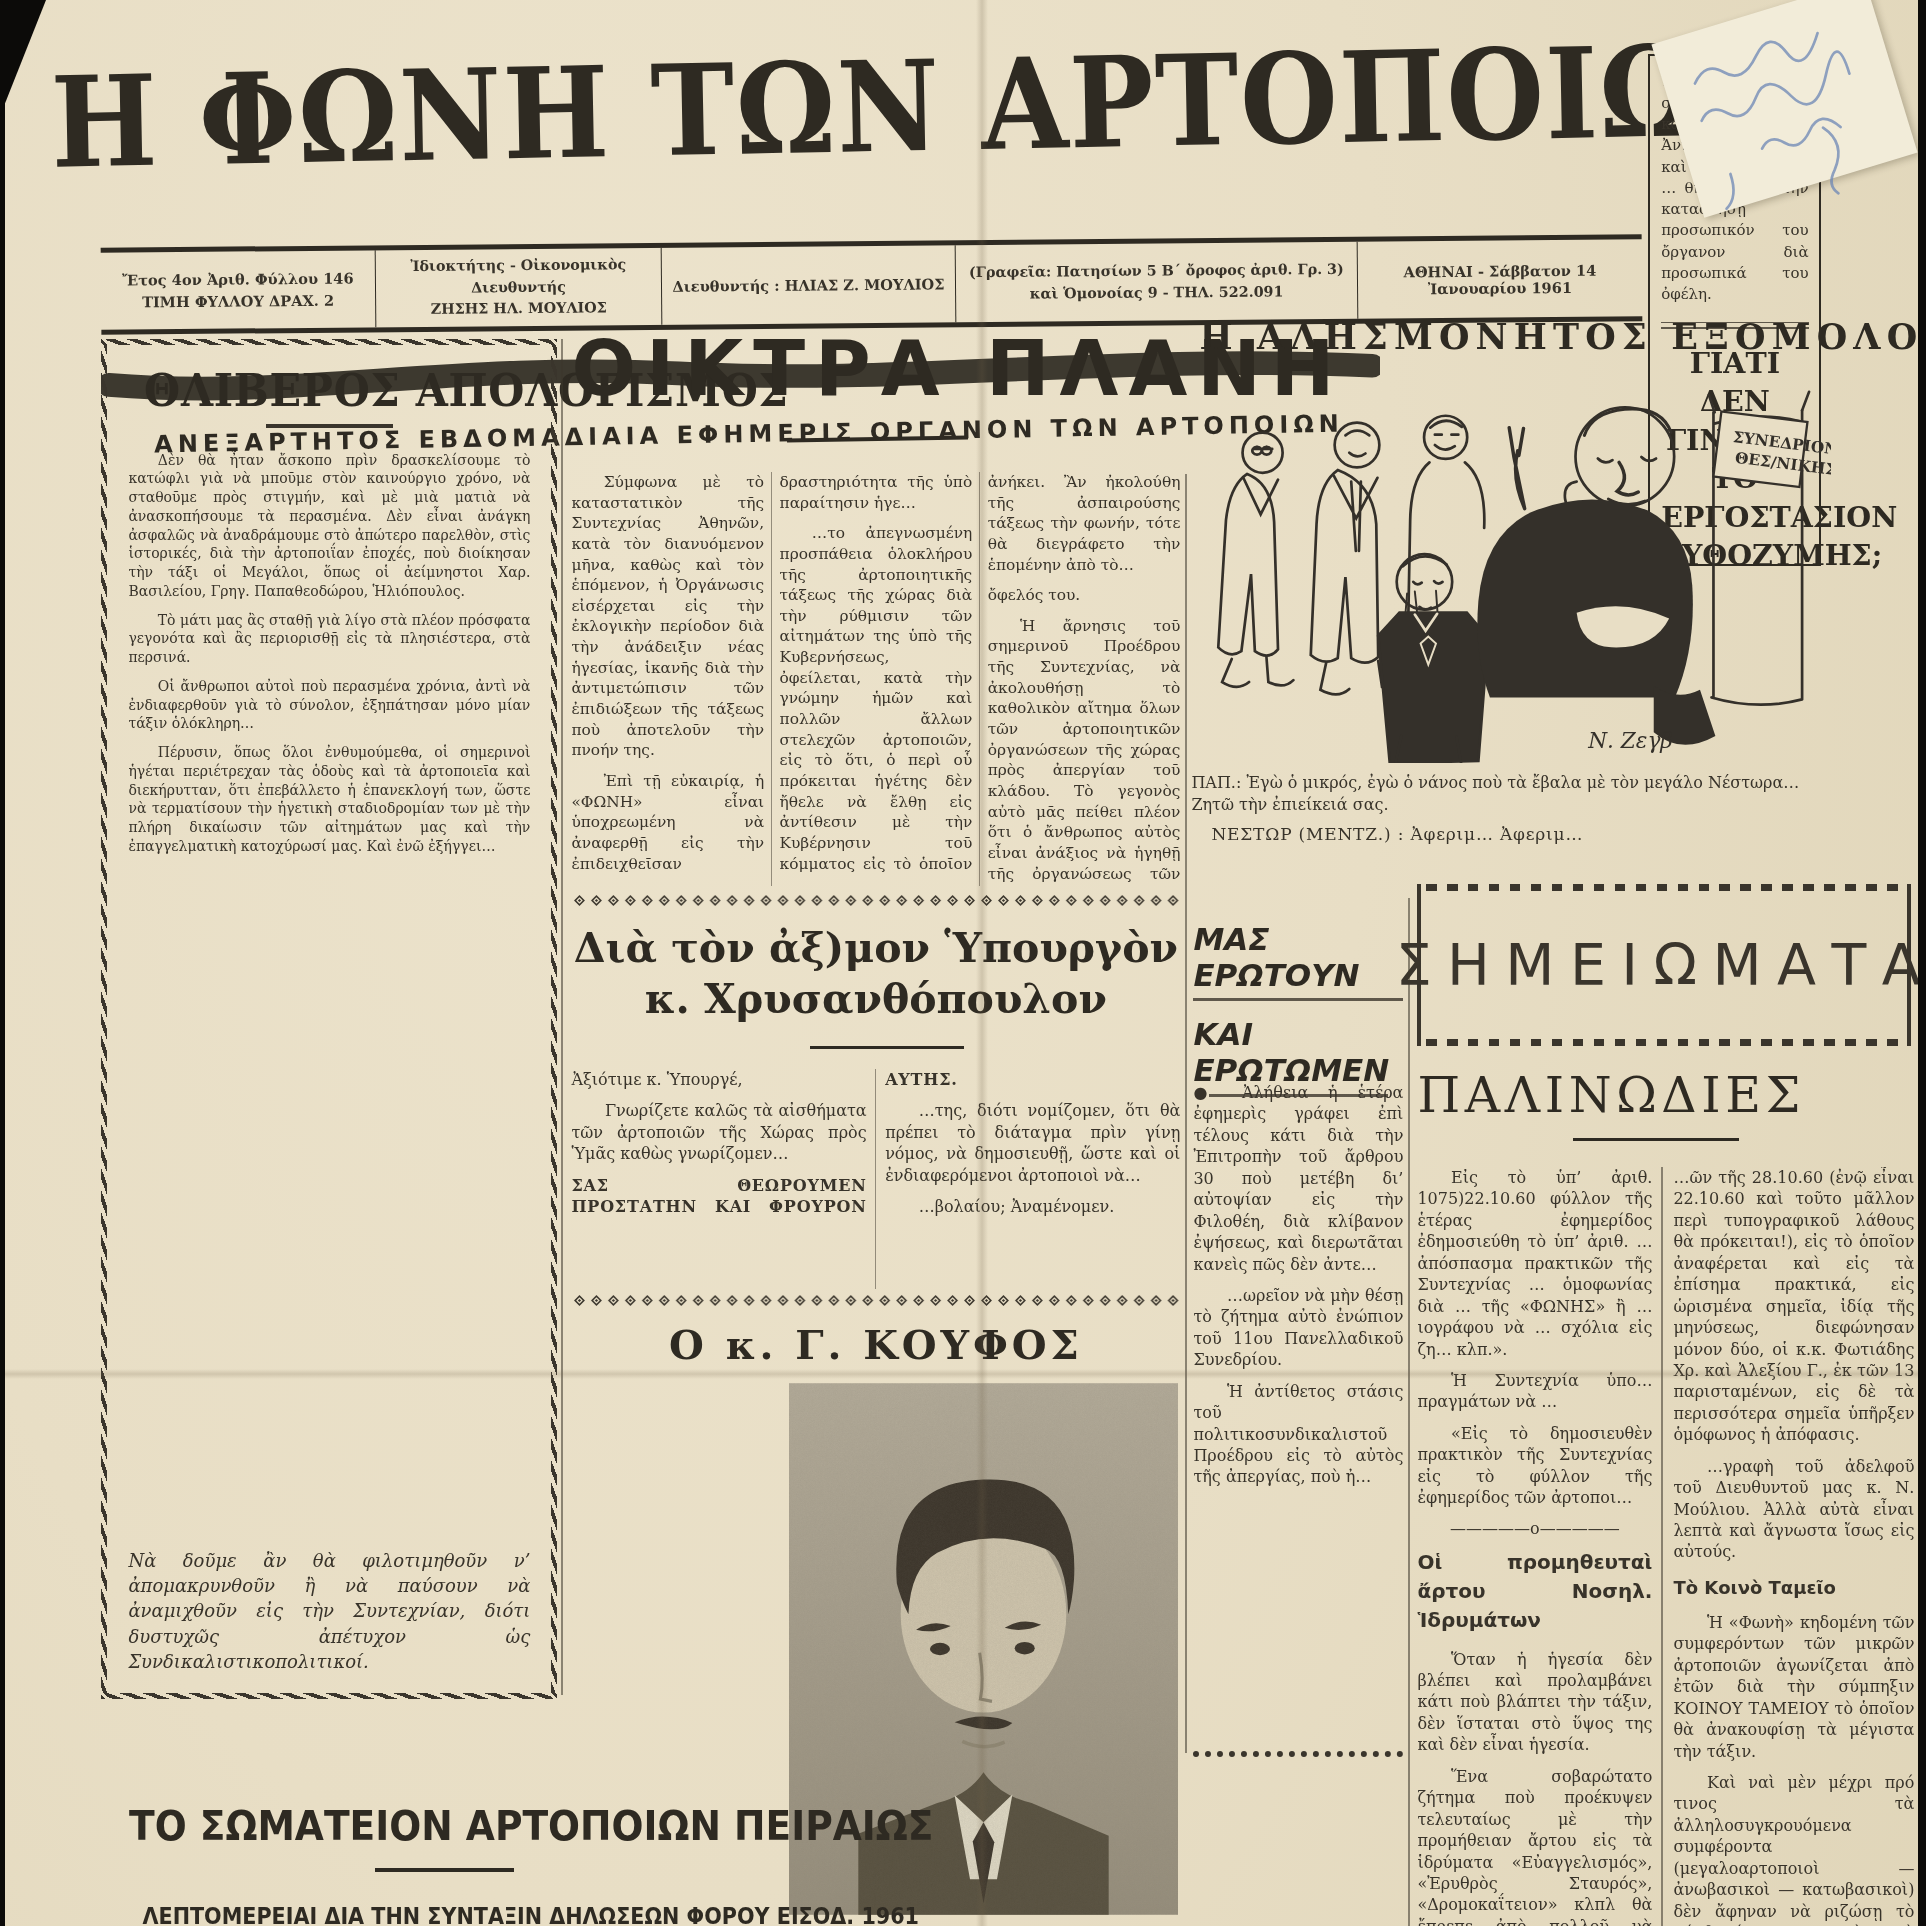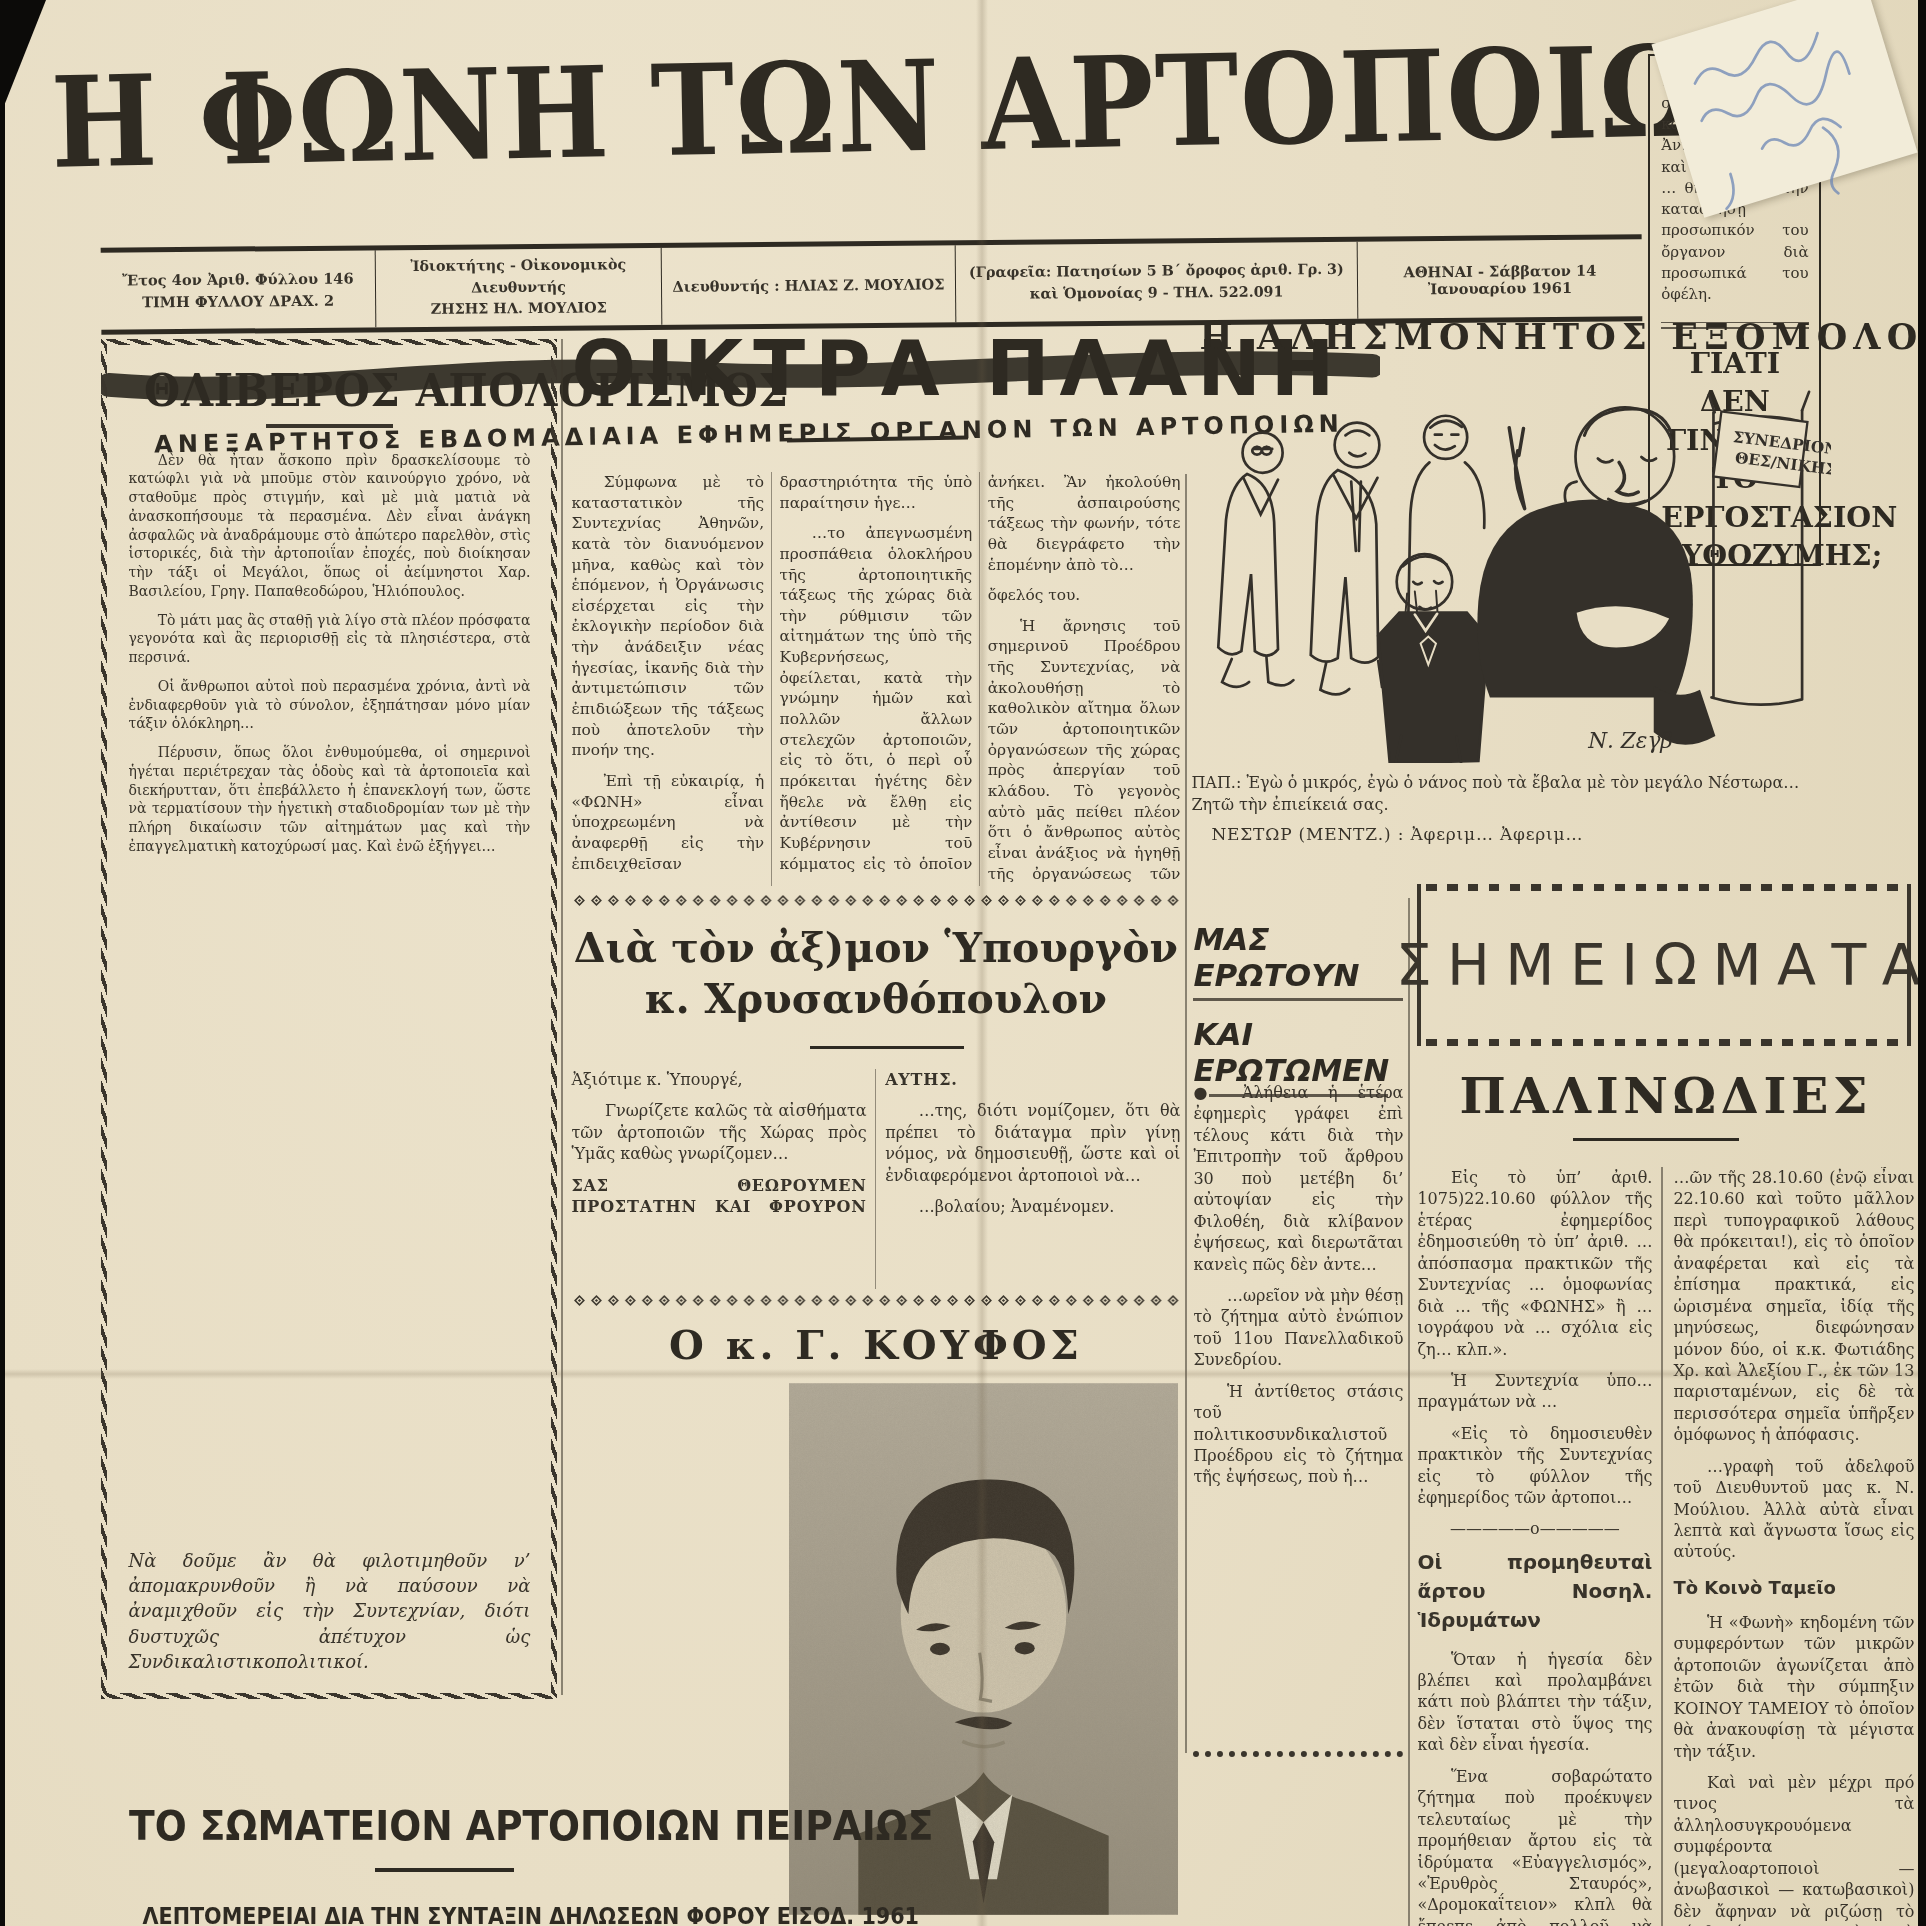--- a/index.html
+++ b/index.html
@@ -237,29 +237,29 @@
 
     <div class="abs sans" style="left:1188px;top:921px;width:210px;color:#2e2a22;font-weight:bold;font-style:italic;font-size:31px;">
       <div>ΜΑΣ ΕΡΩΤΟΥΝ</div>
       <div class="hrule" style="height:2.7px;margin:5.4px 0 15.4px 0;"></div>
       <div>ΚΑΙ ΕΡΩΤΩΜΕΝ</div>
       <div class="hrule" style="height:2.7px;margin:5.4px 15.4px 0 15.4px;"></div>
     </div>
     <div class="abs body-col jtext" style="left:1188px;top:1082px;width:210px;height:651px;font-size:16px;overflow:hidden;">
       <p class="noind">● Ἀλήθεια ἡ ἑτέρα ἐφημερὶς γράφει ἐπὶ τέλους κάτι διὰ τὴν Ἐπιτροπὴν τοῦ ἄρθρου 30 ποὺ μετέβη δι’ αὐτοψίαν εἰς τὴν Φιλοθέη, διὰ κλίβανον ἐψήσεως, καὶ διερωτᾶται κανεὶς πῶς δὲν ἀντε…</p>
       <p>…ωρεῖον νὰ μὴν θέσῃ τὸ ζήτημα αὐτὸ ἐνώπιον τοῦ 11ου Πανελλαδικοῦ Συνεδρίου.</p>
-      <p>Ἡ ἀντίθετος στάσις τοῦ πολιτικοσυνδικαλιστοῦ Προέδρου εἰς τὸ ζήτημα τῆς ἐψήσεως, ποὺ ἠ…</p>
+      <p>Ἡ ἀντίθετος στάσις τοῦ πολιτικοσυνδικαλιστοῦ Προέδρου εἰς τὸ αὐτὸς τῆς ἀπεργίας, ποὺ ἠ…</p>
     </div>
     <div class="abs dotted-rule" style="left:1188px;top:1751px;width:210px;"></div>
 
     <div class="abs checker" style="left:1412px;top:884px;width:497px;height:162px;box-sizing:border-box;
                 display:flex;align-items:center;justify-content:center;">
       <div class="sans" style="font-size:57px;letter-spacing:15.4px;color:#3a352c;white-space:nowrap;">ΣΗΜΕΙΩΜΑΤΑ</div>
     </div>
-    <div class="abs serif" style="left:1412px;top:1067px;width:497px;text-align:center;font-weight:bold;font-size:49px;
+    <div class="abs serif" style="left:1412px;top:1067px;width:497px;font-weight:normal;font-size:49px;
                 letter-spacing:4.6px;color:#2e2a22;">ΠΑΛΙΝΩΔΙΕΣ</div>
     <div class="abs" style="left:1568px;top:1138px;width:166px;height:3.1px;background:#2e2a22;"></div>
 
     <div class="abs body-col jtext" style="left:1412px;top:1167px;width:235px;height:1645px;font-size:16px;overflow:hidden;">
       <p>Εἰς τὸ ὑπ’ ἀριθ. 1075)22.10.60 φύλλον τῆς ἑτέρας ἐφημερίδος ἐδημοσιεύθη τὸ ὑπ’ ἀριθ. … ἀπόσπασμα πρακτικῶν τῆς Συντεχνίας … ὁμοφωνίας διὰ … τῆς «ΦΩΝΗΣ» ἢ … ιογράφου νὰ … σχόλια εἰς ζη… κλπ.».</p>
       <p>Ἡ Συντεχνία ὑπο… πραγμάτων νὰ …</p>
       <p>«Εἰς τὸ δημοσιευθὲν πρακτικὸν τῆς Συντεχνίας εἰς τὸ φύλλον τῆς ἐφημερίδος τῶν ἀρτοποι…</p>
       <div style="text-align:center;margin:10px 0;">—————ο—————</div>
       <div class="sans" style="font-weight:bold;font-size:20px;line-height:1.45;margin:3.9px 0 14px 0;text-indent:0;">Οἱ προμηθευταὶ ἄρτου Νοσηλ. Ἱδρυμάτων</div>
       <p>Ὅταν ἡ ἡγεσία δὲν βλέπει καὶ προλαμβάνει κάτι ποὺ βλάπτει τὴν τάξιν, δὲν ἵσταται στὸ ὕψος της καὶ δὲν εἶναι ἡγεσία.</p>

